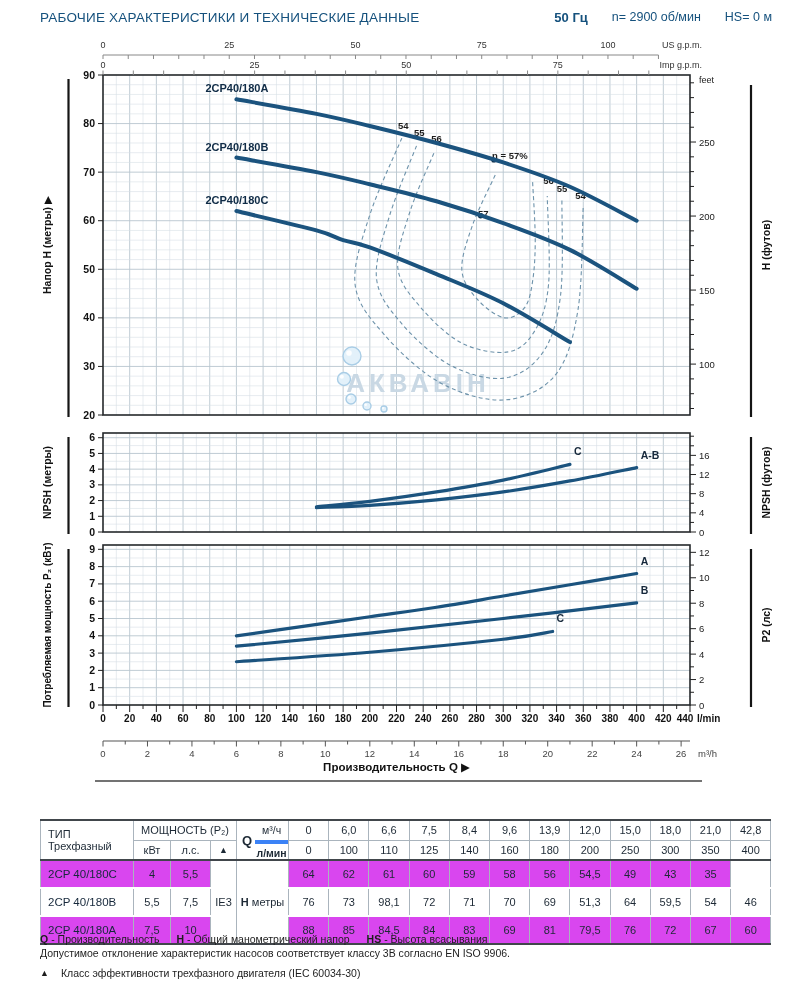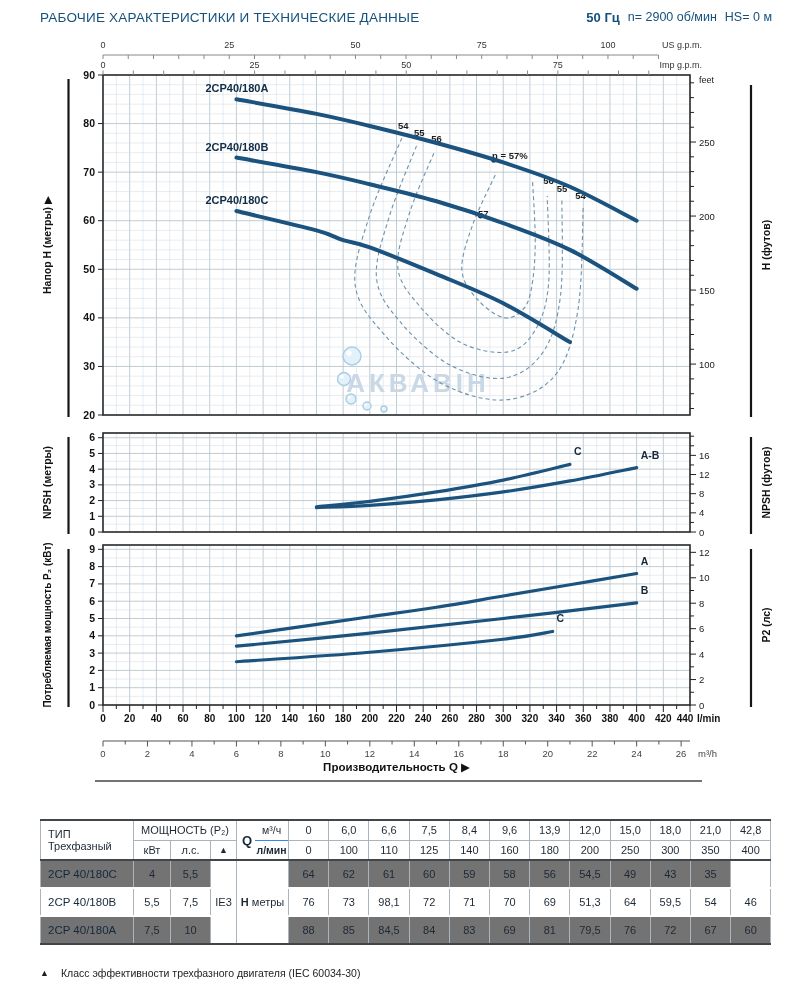--- a/index.html
+++ b/index.html
@@ -1,41 +1,41 @@
 <!DOCTYPE html>
 <html><head>
 <meta charset="utf-8">
 <style>
   html,body{margin:0;padding:0;background:#fff}
   .page{position:relative;width:810px;height:1000px;background:#fff;overflow:hidden;
         font-family:"Liberation Sans","DejaVu Sans",sans-serif}
   .hdr{position:absolute;left:40px;top:10px;right:38px;display:flex;justify-content:space-between;
        align-items:baseline;color:#15517d}
   .hdr .t{font-weight:normal;font-size:13.5px;letter-spacing:.2px}
-  .hdr .specs{display:flex;gap:8px;font-size:12.5px;white-space:nowrap}
+  .hdr .specs{display:flex;gap:24px;font-size:12.5px;white-space:nowrap}
   .hdr .specs .f{font-weight:bold;font-size:13px}
   #charts{position:absolute;left:0;top:0}
   .tblwrap{position:absolute;left:40px;top:819px;width:730px}
   table.spec{border-collapse:collapse;width:730px;table-layout:fixed;font-size:11px;color:#1d2935;
              border-top:2.5px solid #41464b;border-bottom:2.5px solid #41464b}
   table.spec th,table.spec td{border-left:1px solid #aab4bd;border-right:1px solid #aab4bd;
              text-align:center;padding:0;font-weight:normal;overflow:hidden;white-space:nowrap}
   table.spec thead tr{height:19px}
   table.spec tbody tr{height:28px}
   .hb{border-bottom:2px solid #41464b !important}
   .thin{border-bottom:1px solid #aab4bd}
   .bold{font-weight:bold}
   .typeh{text-align:left !important;padding-left:7px !important;font-weight:bold}
   .typec{text-align:left !important;padding-left:7px !important;font-weight:bold;font-size:11.5px;color:#16283b}
-  .sh{background:#737373}
+  .sh{background:#d946ef}
   .ws{border-bottom:2px solid #fff}
   .qwrap{display:flex;align-items:stretch;height:38px}
   .qq{font-weight:bold;font-size:13px;display:flex;align-items:center;padding:0 3px 0 5px}
   .qunits{flex:1;font-size:10.5px}
-  .qu1{border-bottom:1px solid #3b82f6;height:19px;line-height:19px}
+  .qu1{border-bottom:4px solid #3b82f6;height:19px;line-height:19px}
   .qu2{height:18px;line-height:18px;font-weight:bold}
   .tri{font-size:9px}
   .leg{position:absolute;left:40px;top:933px;font-size:10.5px;color:#1d1d1d;white-space:nowrap}
   .leg b{margin-right:3px}
   .leg span.d{margin-right:14px}
   .tol{position:absolute;left:40px;top:947px;font-size:10.5px;color:#1d1d1d}
   .note{position:absolute;left:40px;top:967px;font-size:10.5px;color:#1d1d1d;display:flex;gap:12px;align-items:center}
 </style>
 </head>
 <body>
@@ -709,18 +709,24 @@
             <td class=" sh">79,5</td>
             <td class=" sh">76</td>
             <td class=" sh">72</td>
             <td class=" sh">67</td>
             <td class=" sh">60</td>
           </tr>
         </tbody>
       </table>
     </div>
 
+  <div class="leg">
+    <b>Q</b><span class="d">- Производительность</span>
+    <b>H</b><span class="d">- Общий манометрический напор</span>
+    <b>HS</b><span class="d">- Высота всасывания</span>
+  </div>
+  <div class="tol">Допустимое отклонение характеристик насосов соответствует классу 3В согласно EN ISO 9906.</div>
   <div class="note">
     <span class="tri">▲</span>
     <span>Класс эффективности трехфазного двигателя (IEC 60034-30)</span>
   </div>
 
 </div>
 
 </body></html>

